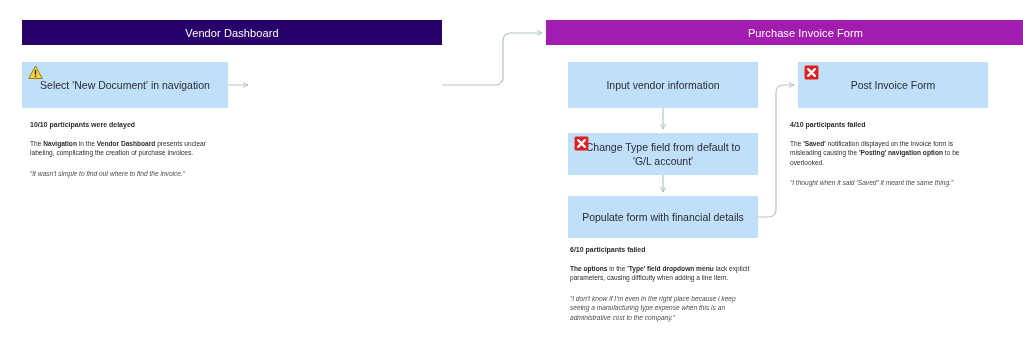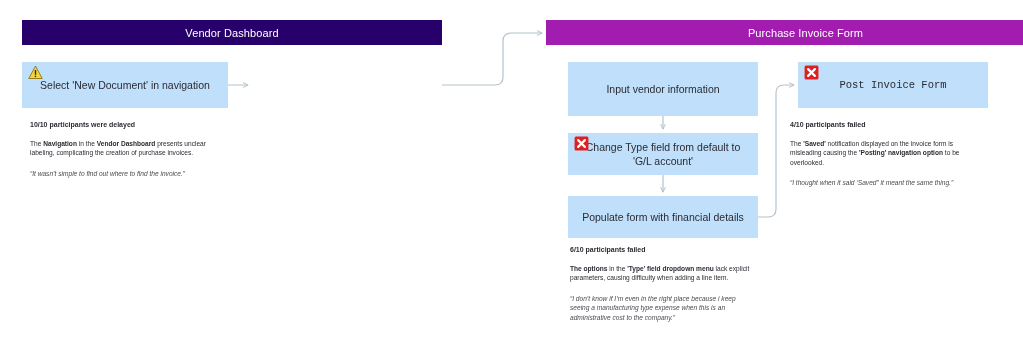--- a/index.html
+++ b/index.html
@@ -51,24 +51,24 @@
     justify-content: center;
     text-align: center;
     font-size: 10.5px;
     line-height: 14px;
     color: #2b2b33;
     padding: 0 10px;
     box-sizing: border-box;
   }
   #node-select   { left: 22px;  top: 62px;  width: 206px; height: 46px; }
   #node-choose   { left: 252px; top: 62px;  width: 190px; height: 46px; }
-  #node-input    { left: 568px; top: 62px;  width: 190px; height: 54px; }
+  #node-input    { left: 568px; top: 62px;  width: 190px; height: 46px; }
   #node-change   { left: 568px; top: 133px; width: 190px; height: 42px; }
   #node-populate { left: 568px; top: 196px; width: 190px; height: 42px; }
-  #node-post     { left: 798px; top: 62px;  width: 190px; height: 46px; font-family: Liberation Mono, monospace; }
+  #node-post     { left: 798px; top: 62px;  width: 190px; height: 46px; }
 
   
   .status-icon {
     position: absolute;
     width: 15px;
     height: 15px;
     left: 6px;
     top: 3px;
     display: block;
   }

